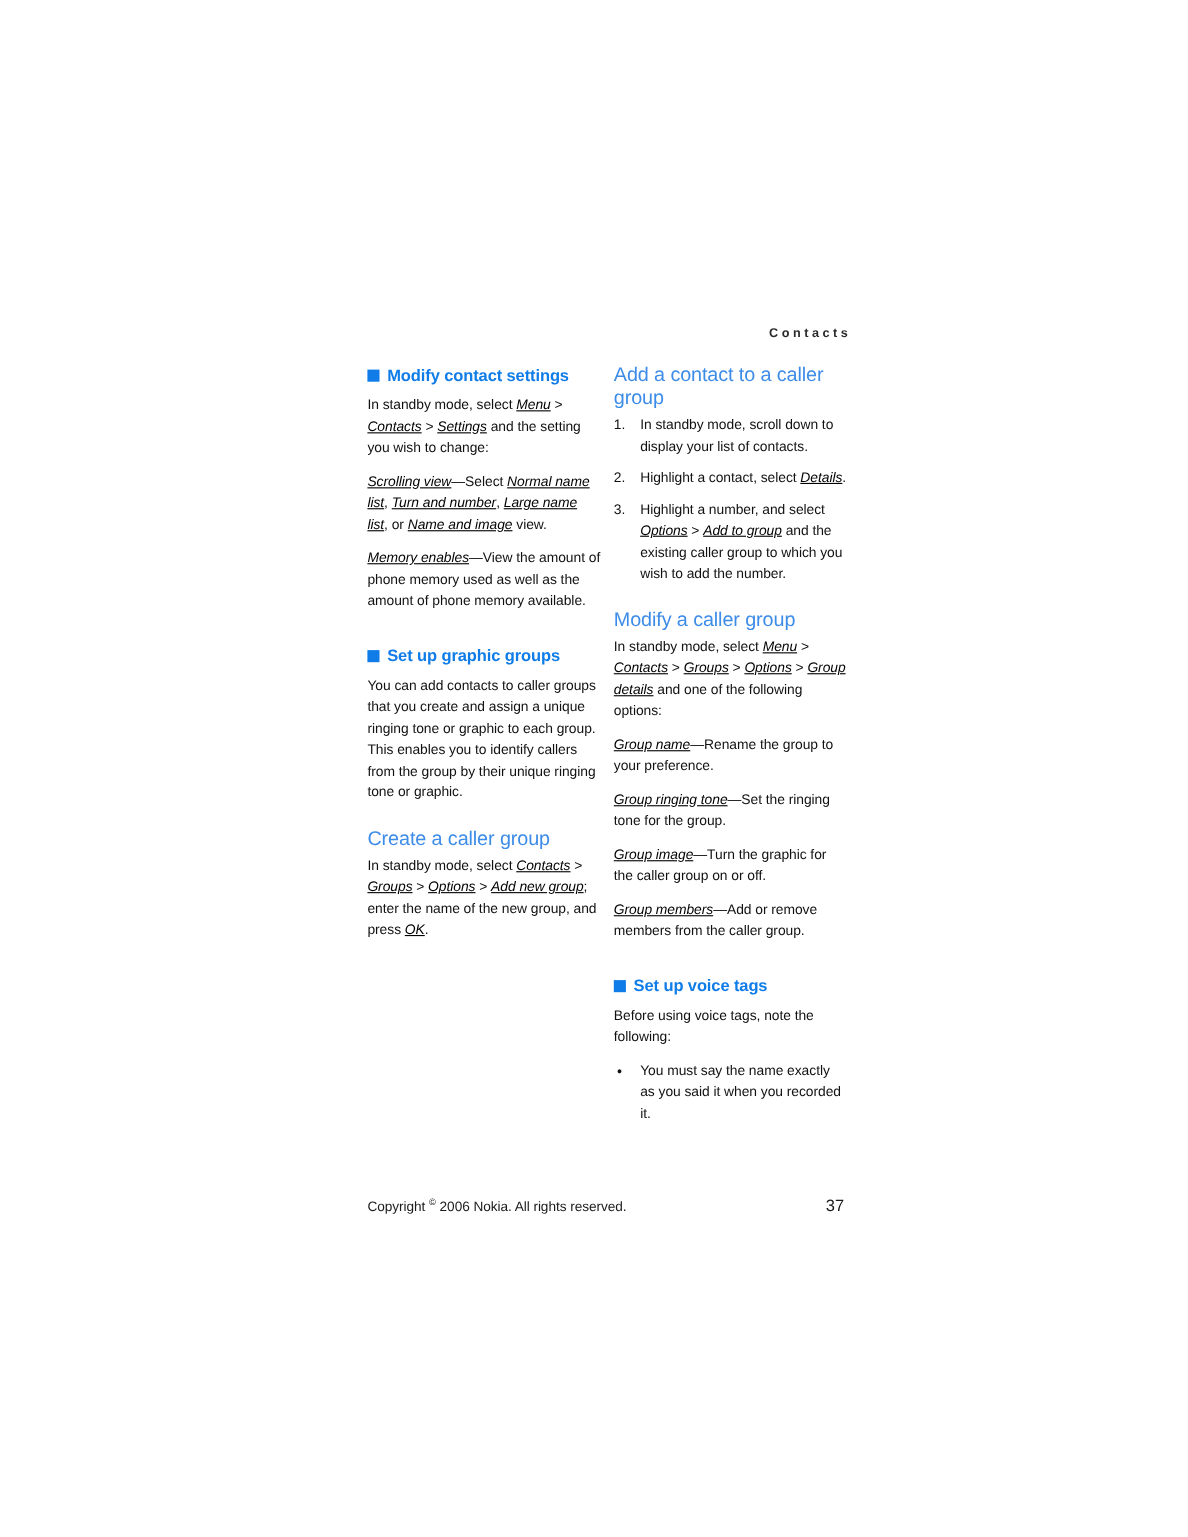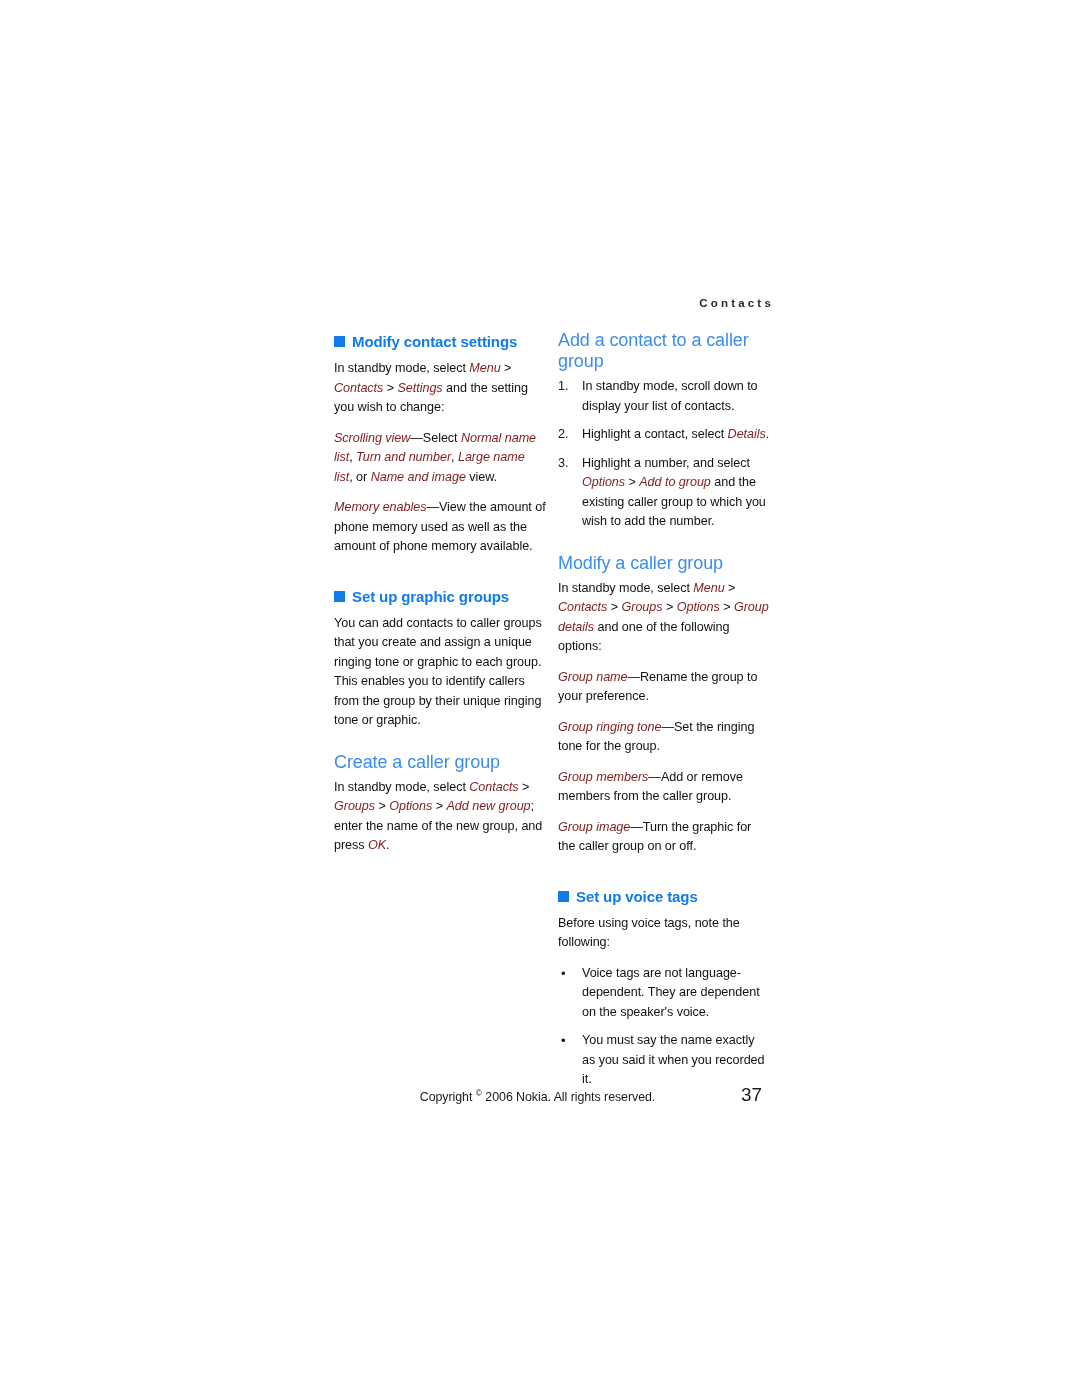--- a/index.html
+++ b/index.html
@@ -87,22 +87,23 @@
   p.body {
     margin: 0 0 11px 0;
     font-size: 12.6px;
     line-height: 19.5px;
     color: #111111;
     letter-spacing: -0.05px;
   }
   p.body:last-child { margin-bottom: 0; }
 
   .em {
-    color: #7f1d1d;
+    color: #000000;
     font-style: italic;
+    text-decoration: underline;
   }
 
   
   ol.numlist {
     margin: 0 0 11px 0;
     padding: 0;
     list-style: none;
     counter-reset: nl;
   }
   ol.numlist > li {
@@ -160,34 +161,33 @@
     left: 322px;
     top: 1070px;
     width: 443px;
     display: flex;
     align-items: baseline;
     font-size: 12.4px;
     color: #1a1a1a;
   }
   .footer .copy {
     flex: 1 1 auto;
-    text-align: center;
     letter-spacing: -0.05px;
     margin-top: 20px;
   }
   .footer .copy sup {
     font-size: 8.5px;
     vertical-align: super;
     line-height: 0;
   }
   .footer .pageno {
     flex: 0 0 auto;
     width: 36px;
-    text-align: left;
-    font-size: 19px;
+    text-align: center;
+    font-size: 15px;
     color: #1a1a1a;
   }
 </style>
 </head>
 <body>
 
 <div class="page">
 
   <div class="running-header">Contacts</div>
 
@@ -237,35 +237,34 @@
       <div class="gap-md"></div>
 
       <h2 class="h2">Modify a caller group</h2>
 
       <p class="body"><span>In standby mode, select </span><span class="em">Menu</span><span> &gt; </span><span class="em">Contacts</span><span> &gt; </span><span class="em">Groups</span><span> &gt; </span><span class="em">Options</span><span> &gt; </span><span class="em">Group details</span><span> and one of the following options:</span></p>
 
       <p class="body"><span class="em">Group name</span><span>—Rename the group to your preference.</span></p>
 
       <p class="body"><span class="em">Group ringing tone</span><span>—Set the ringing tone for the group.</span></p>
 
+      <p class="body"><span class="em">Group image</span><span>—Turn the graphic for the caller group on or off.</span></p>
+
       <p class="body"><span class="em">Group members</span><span>—Add or remove members from the caller group.</span></p>
-
-      <p class="body"><span class="em">Group image</span><span>—Turn the graphic for the caller group on or off.</span></p>
 
       <div class="gap-lg"></div>
 
       <h1 class="h1">
         <span class="sq"></span>
         <span class="h1-text">Set up voice tags</span>
       </h1>
 
       <p class="body">Before using voice tags, note the following:</p>
 
       <ul class="bullist">
-        <li>Voice tags are not language-dependent. They are dependent on the speaker's voice.</li>
         <li>You must say the name exactly as you said it when you recorded it.</li>
       </ul>
 
     </div>
   </div>
 
   <div class="footer">
     <div class="copy"><span>Copyright</span> <sup>©</sup> <span>2006 Nokia. All rights reserved.</span></div>
     <div class="pageno">37</div>
   </div>

